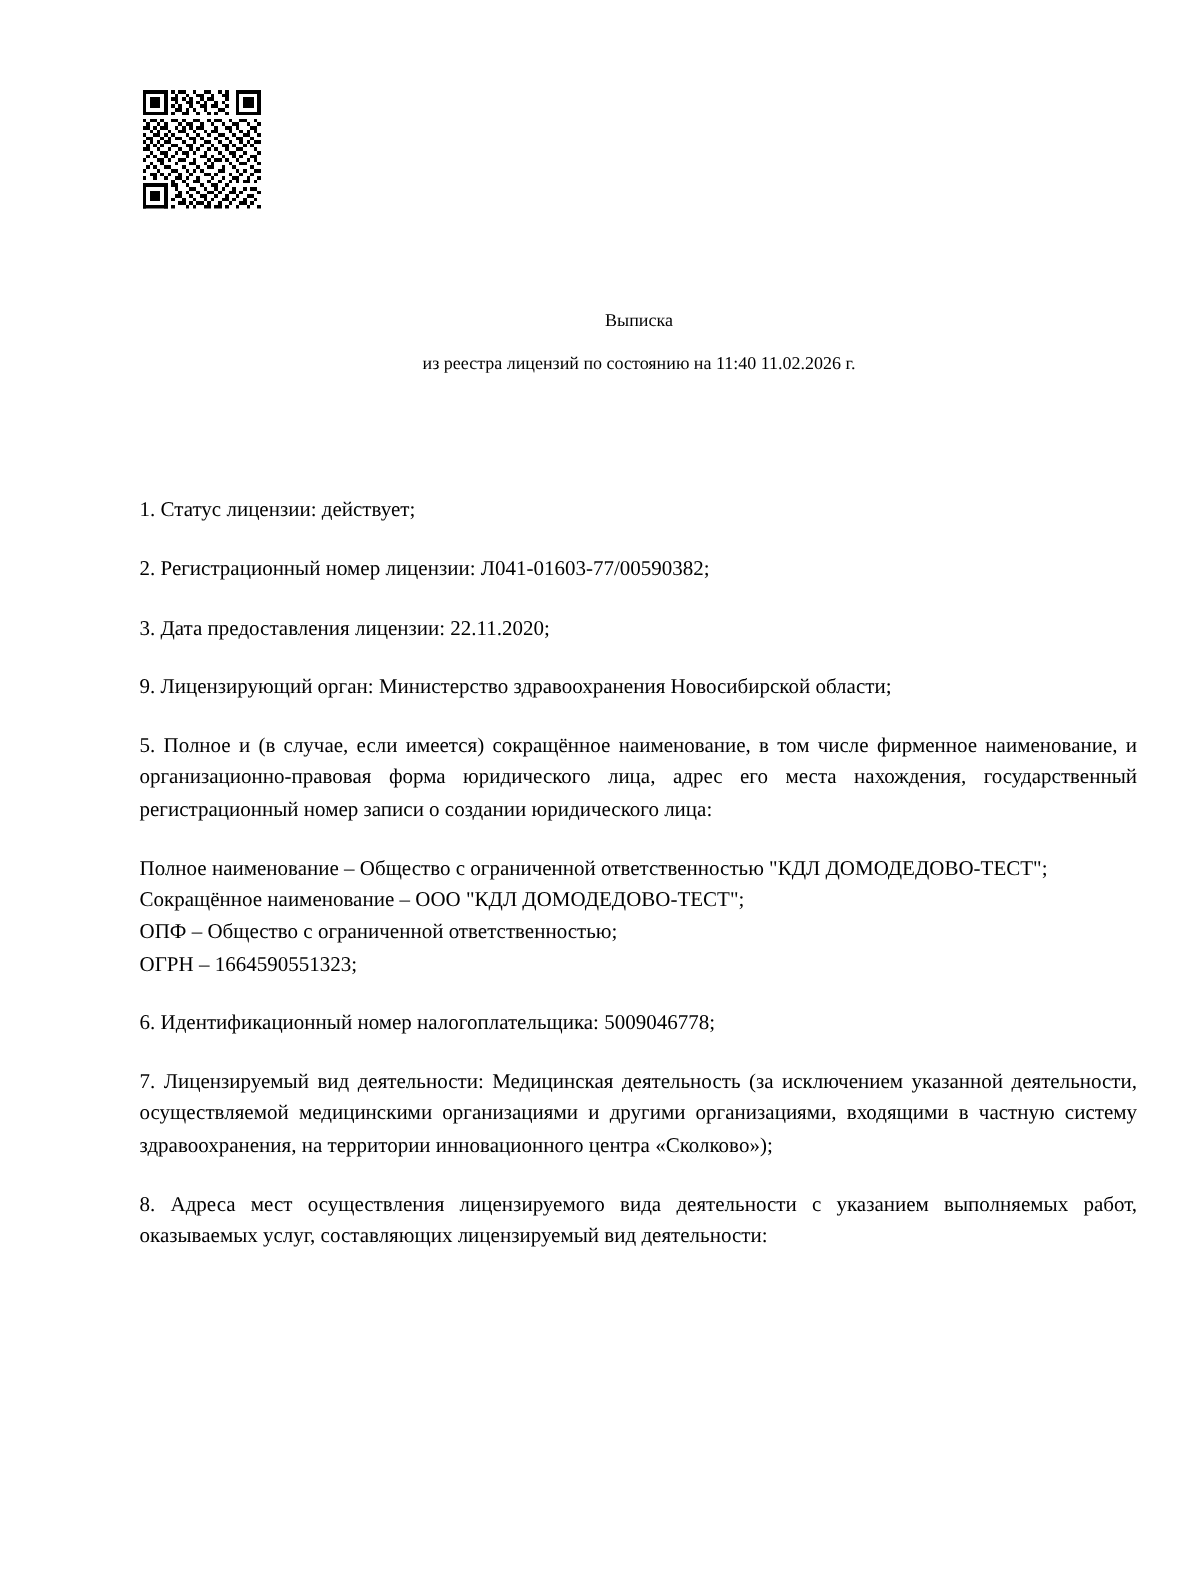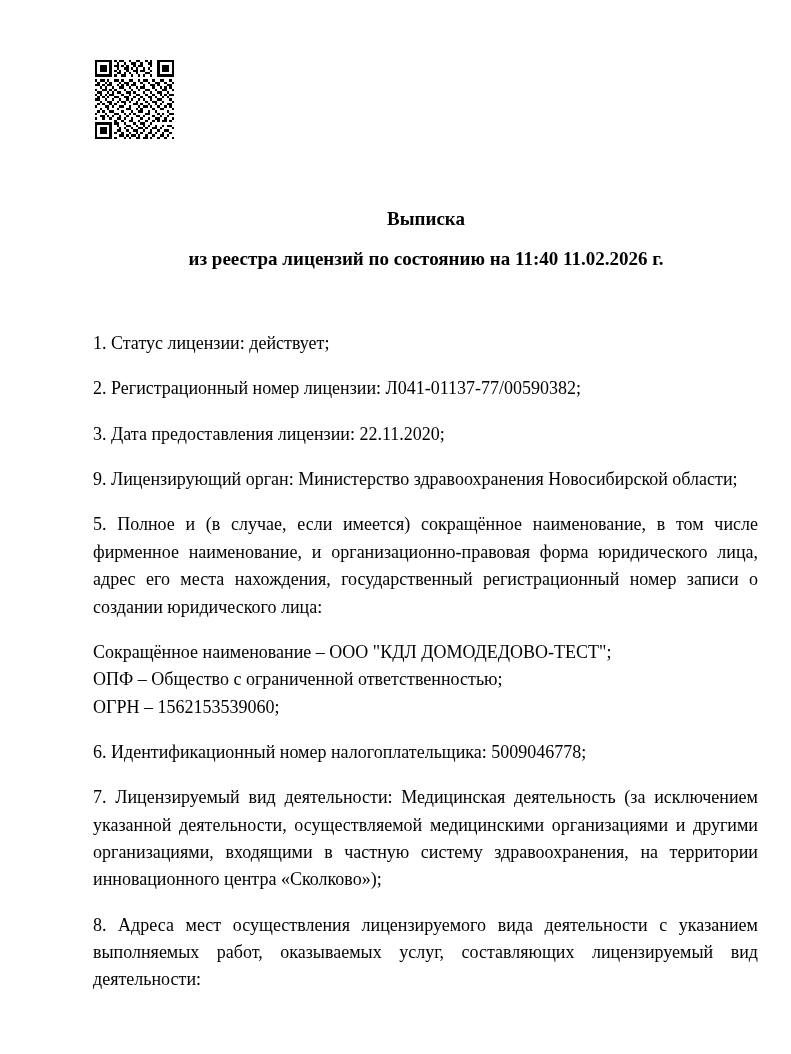--- a/index.html
+++ b/index.html
@@ -31,42 +31,42 @@
     height: 79px;
   }
   .qr-wrap svg { display: block; }
 
   .doc-title {
     position: absolute;
     left: 95px;
     top: 205px;
     width: 662px;
     text-align: center;
-    font-weight: bold;
-    font-size: 19px;
+    font-weight: normal;
+    font-size: 12px;
     line-height: 1.45;
   }
   .doc-title .line2 { display: block; margin-top: 12px; }
 
   .formed-note {
     position: absolute;
     left: 95px;
     top: 275px;
     width: 662px;
     text-align: right;
     font-size: 12.5px;
     line-height: 1.4;
   }
 
   .body-block {
     position: absolute;
     left: 93px;
     top: 330px;
     width: 665px;
-    font-size: 18px;
+    font-size: 14px;
     line-height: 1.52;
     text-align: left;
   }
   .para {
     margin: 0 0 18px 0;
     text-align: justify;
   }
   .para.tight {
     margin-bottom: 14px;
   }
@@ -391,29 +391,30 @@
 
   <div class="doc-title">
     <span>Выписка</span>
     <span class="line2">из реестра лицензий по состоянию на 11:40 11.02.2026 г.</span>
   </div>
 
 
   <div class="body-block">
 
     <p class="para">1. Статус лицензии: действует;</p>
-    <p class="para">2. Регистрационный номер лицензии: Л041-01137-77/00590382;</p>
+    <p class="para">2. Регистрационный номер лицензии: Л041-01603-77/00590382;</p>
     <p class="para">3. Дата предоставления лицензии: 22.11.2020;</p>
     <p class="para">9. Лицензирующий орган: Министерство здравоохранения Новосибирской области;</p>
     <p class="para">5. Полное и (в случае, если имеется) сокращённое наименование, в том числе фирменное наименование, и организационно-правовая форма юридического лица, адрес его места нахождения, государственный регистрационный номер записи о создании юридического лица:</p>
 
     <div class="para-group">
+      <span class="row">Полное наименование – Общество с ограниченной ответственностью "КДЛ ДОМОДЕДОВО-ТЕСТ";</span>
       <span class="row">Сокращённое наименование – ООО "КДЛ ДОМОДЕДОВО-ТЕСТ";</span>
       <span class="row">ОПФ – Общество с ограниченной ответственностью;</span>
-      <span class="row">ОГРН – 1562153539060;</span>
+      <span class="row">ОГРН – 1664590551323;</span>
     </div>
 
     <p class="para">6. Идентификационный номер налогоплательщика: 5009046778;</p>
     <p class="para">7. Лицензируемый вид деятельности: Медицинская деятельность (за исключением указанной деятельности, осуществляемой медицинскими организациями и другими организациями, входящими в частную систему здравоохранения, на территории инновационного центра «Сколково»);</p>
     <p class="para tight">8. Адреса мест осуществления лицензируемого вида деятельности с указанием выполняемых работ, оказываемых услуг, составляющих лицензируемый вид деятельности:</p>
 
   </div>
 
 </div>
 

